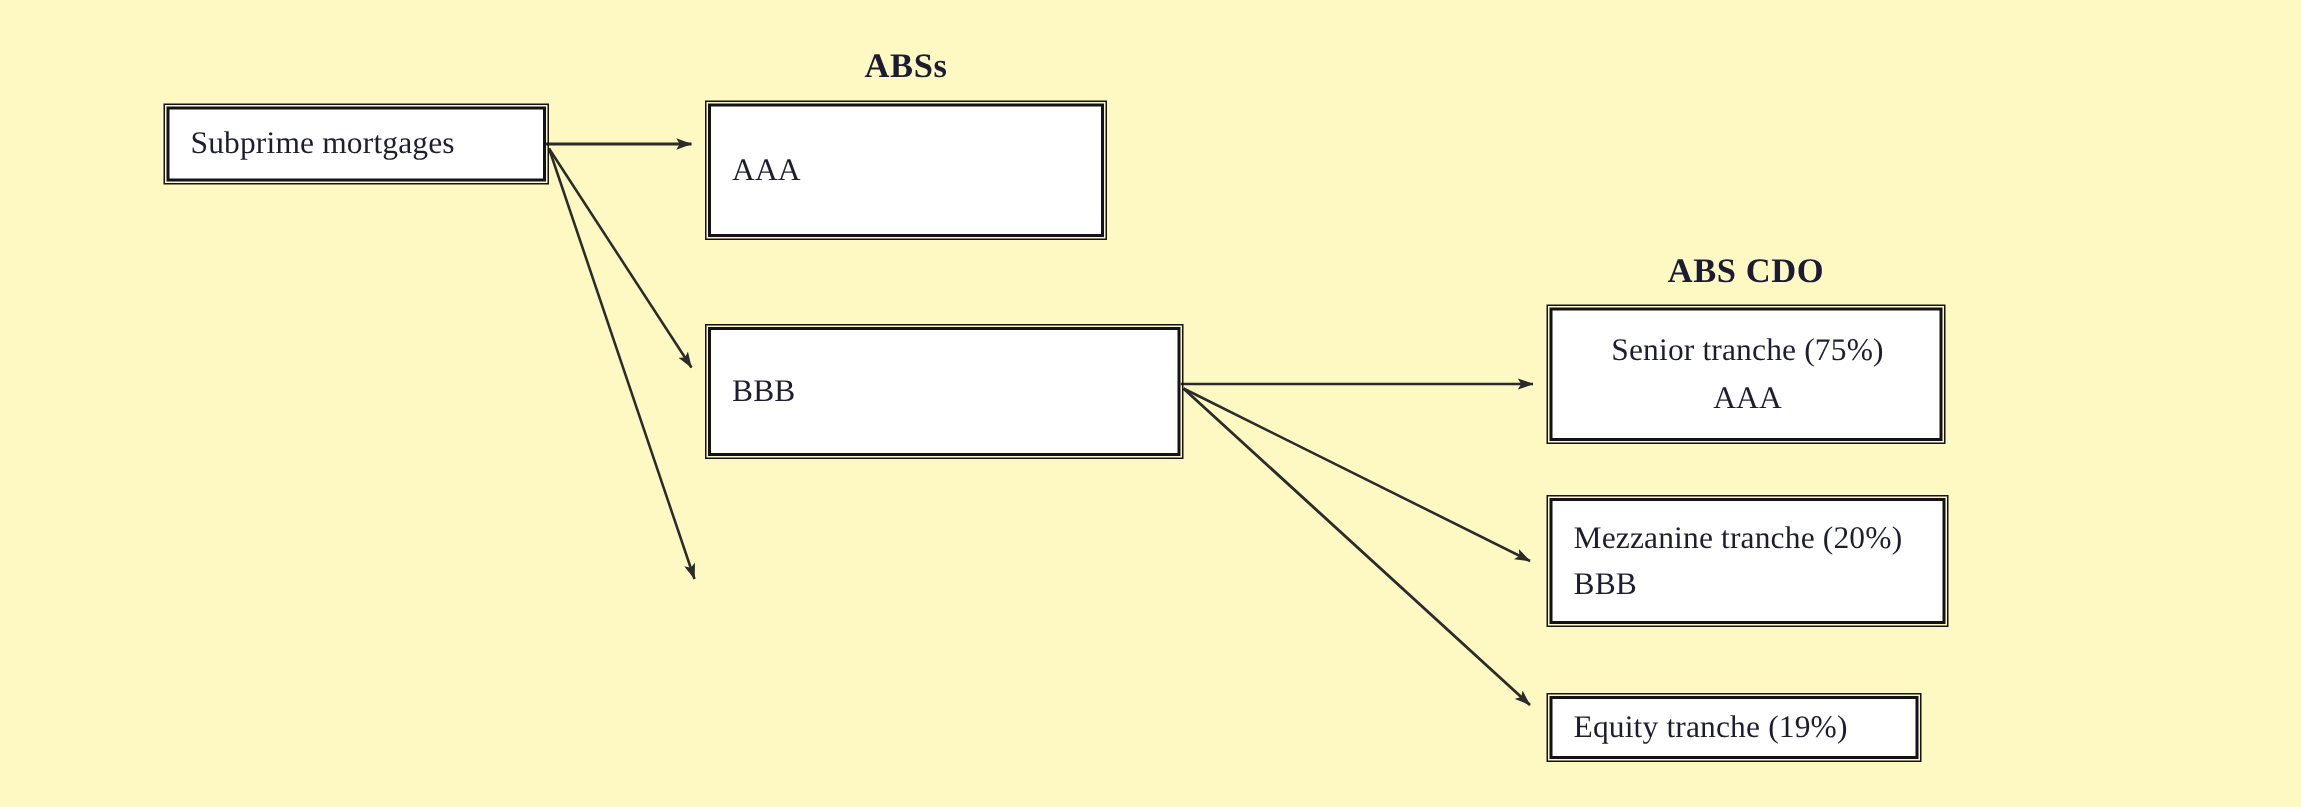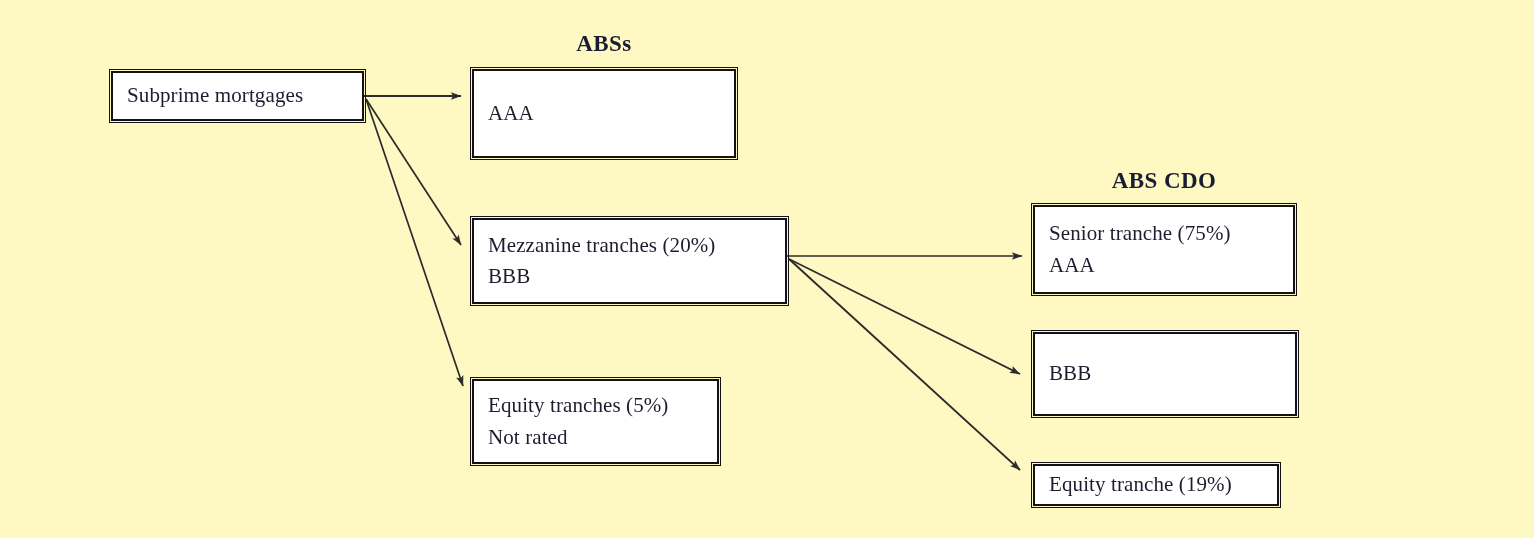--- a/index.html
+++ b/index.html
@@ -58,21 +58,21 @@
     color: #1b1b33;
     white-space: nowrap;
     text-align: center;
     transform: translateX(-50%);
   }
   
   #node-subprime      { left: 111px; top: 71px;  width: 253px; height: 50px; }
   #node-abs-senior    { left: 472px; top: 69px;  width: 264px; height: 89px; }
   #node-abs-mezz      { left: 472px; top: 218px; width: 315px; height: 86px; }
   #node-abs-equity    { left: 472px; top: 379px; width: 247px; height: 85px; }
-  #node-cdo-senior    { left: 1033px; top: 205px; width: 262px; height: 89px; }
+  #node-cdo-senior    { left: 1033px; top: 205px; width: 262px; height: 89px; align-items: center; }
   #node-cdo-mezz      { left: 1033px; top: 332px; width: 264px; height: 84px; }
   #node-cdo-equity    { left: 1033px; top: 464px; width: 246px; height: 42px; }
   #title-abss         { left: 604px;  top: 31px; }
   #title-abscdo       { left: 1164px; top: 168px; text-align: center; }
 </style>
 </head>
 <body>
 
 <div id="canvas">
 
@@ -97,35 +97,31 @@
 
   <div class="node" id="node-subprime">
     <div class="line">Subprime mortgages</div>
   </div>
 
   <div class="node" id="node-abs-senior">
     <div class="line">AAA</div>
   </div>
 
   <div class="node" id="node-abs-mezz">
-    <div class="line">Mezzanine tranches (20%)</div>
     <div class="line">BBB</div>
   </div>
 
-  <div class="node" id="node-abs-equity">
-    <div class="line">Equity tranches (5%)</div>
-    <div class="line">Not rated</div>
-  </div>
 
   <div class="node" id="node-cdo-senior">
     <div class="line">Senior tranche (75%)</div>
     <div class="line">AAA</div>
   </div>
 
   <div class="node" id="node-cdo-mezz">
+    <div class="line">Mezzanine tranche (20%)</div>
     <div class="line">BBB</div>
   </div>
 
   <div class="node thin" id="node-cdo-equity">
     <div class="line">Equity tranche (19%)</div>
   </div>
 
 </div>
 
 </body></html>

